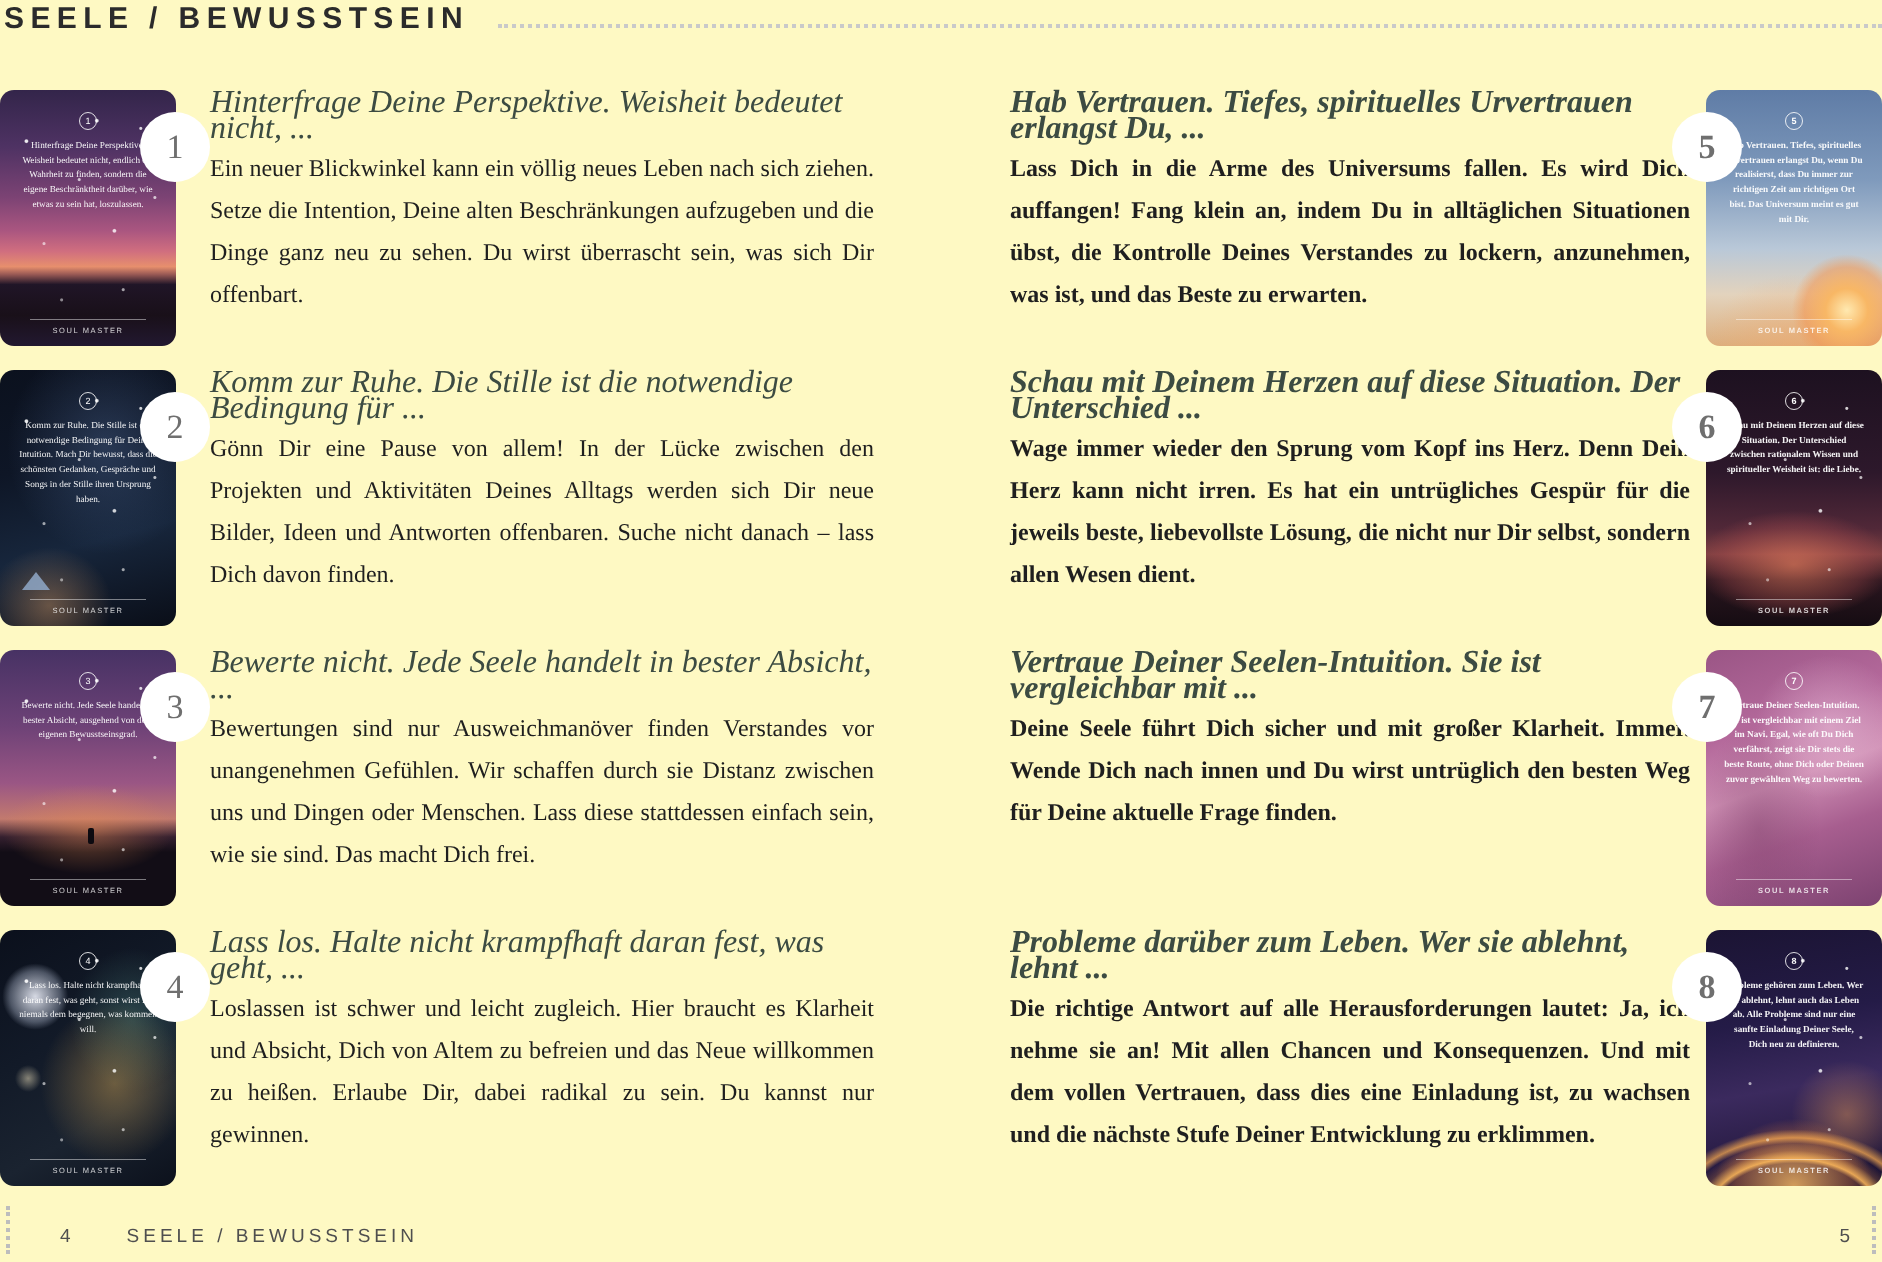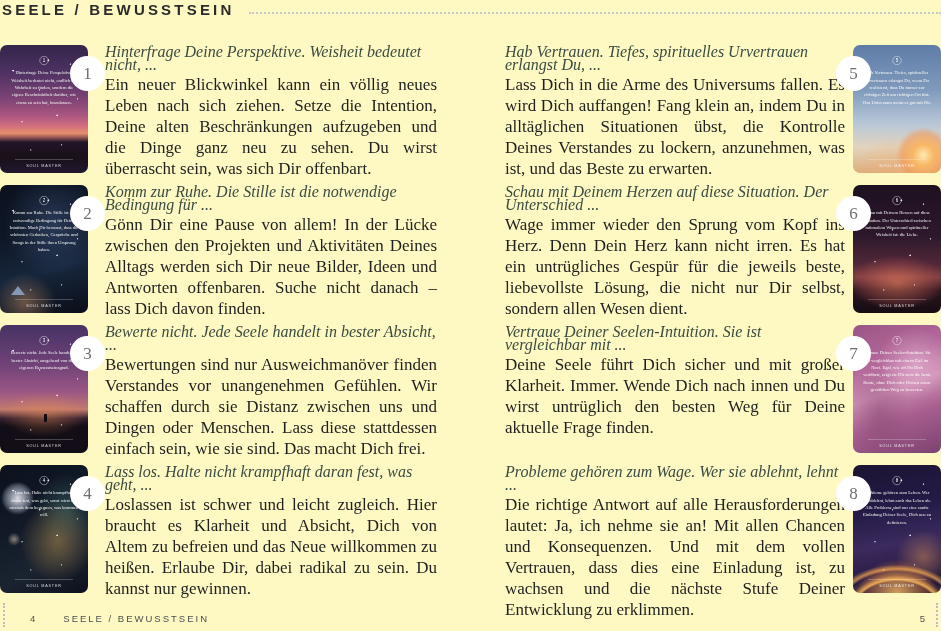--- a/index.html
+++ b/index.html
@@ -15,27 +15,27 @@
     letter-spacing:3.2px; color:#2b2b2b; white-space:nowrap;
   }
   .dotted-rule { flex:1; margin-left:14px; height:10px; border-bottom:2px dotted #c9c9c9; }
   
   .columns { position:absolute; top:45px; left:0; right:0; display:flex; justify-content:space-between; }
   .col { display:flex; flex-direction:column; }
   .col-left  { width:437px; }
   .col-right { width:436px; }
   .entry { display:flex; align-items:flex-start; height:140px; }
   .entry-left  { gap:17px; }
-  .entry-right { gap:8px; }
+  .entry-right { gap:8px;font-weight:bold; }
   .entry-text { flex:1; min-width:0; }
   .entry-header {
     font-style:italic; font-size:16px; line-height:13px; color:#3c4b42; margin-bottom:3px;
   }
   .entry-body {
-    font-size:17px; line-height:21px; text-align:justify; color:#1f1f1f;
+    font-size:12px; line-height:21px; text-align:justify; color:#1f1f1f;
   }
   
   .card-wrap { position:relative; flex:0 0 88px; width:88px; height:128px; }
   .card {
     position:relative; width:88px; height:128px; border-radius:7px; overflow:hidden;
   }
   .notch {
     position:absolute; top:11px; width:35px; height:35px; border-radius:50%;
     background:#ffffff; z-index:3; display:flex; align-items:center; justify-content:center;
     font-family:"Liberation Serif", serif; font-size:17px; color:#6f6f6f;
@@ -262,21 +262,21 @@
               <div class="caption-line"></div>
               <div class="card-caption">SOUL MASTER</div>
             </div>
           </div>
           <div class="notch">7</div>
         </div>
       </div>
 
       <div class="entry entry-right">
         <div class="entry-text">
-          <div class="entry-header">Probleme gehören zum Wage. Wer sie ablehnt, lehnt ...</div>
+          <div class="entry-header">Probleme darüber zum Leben. Wer sie ablehnt, lehnt ...</div>
           <p class="entry-body">Die richtige Antwort auf alle Herausforderungen lautet: Ja, ich nehme sie an! Mit allen Chancen und Konsequenzen. Und mit dem vollen Vertrauen, dass dies eine Einladung ist, zu wachsen und die nächste Stufe Deiner Entwicklung zu erklimmen.</p>
         </div>
         <div class="card-wrap">
           <div class="card card-8">
             <div class="stars"></div>
             <div class="card-inner">
               <div class="card-num">8</div>
               <div class="card-text">Probleme gehören zum Leben. Wer sie ablehnt, lehnt auch das Leben ab. Alle Probleme sind nur eine sanfte Einladung Deiner Seele, Dich neu zu definieren.</div>
               <div class="caption-line"></div>
               <div class="card-caption">SOUL MASTER</div>

